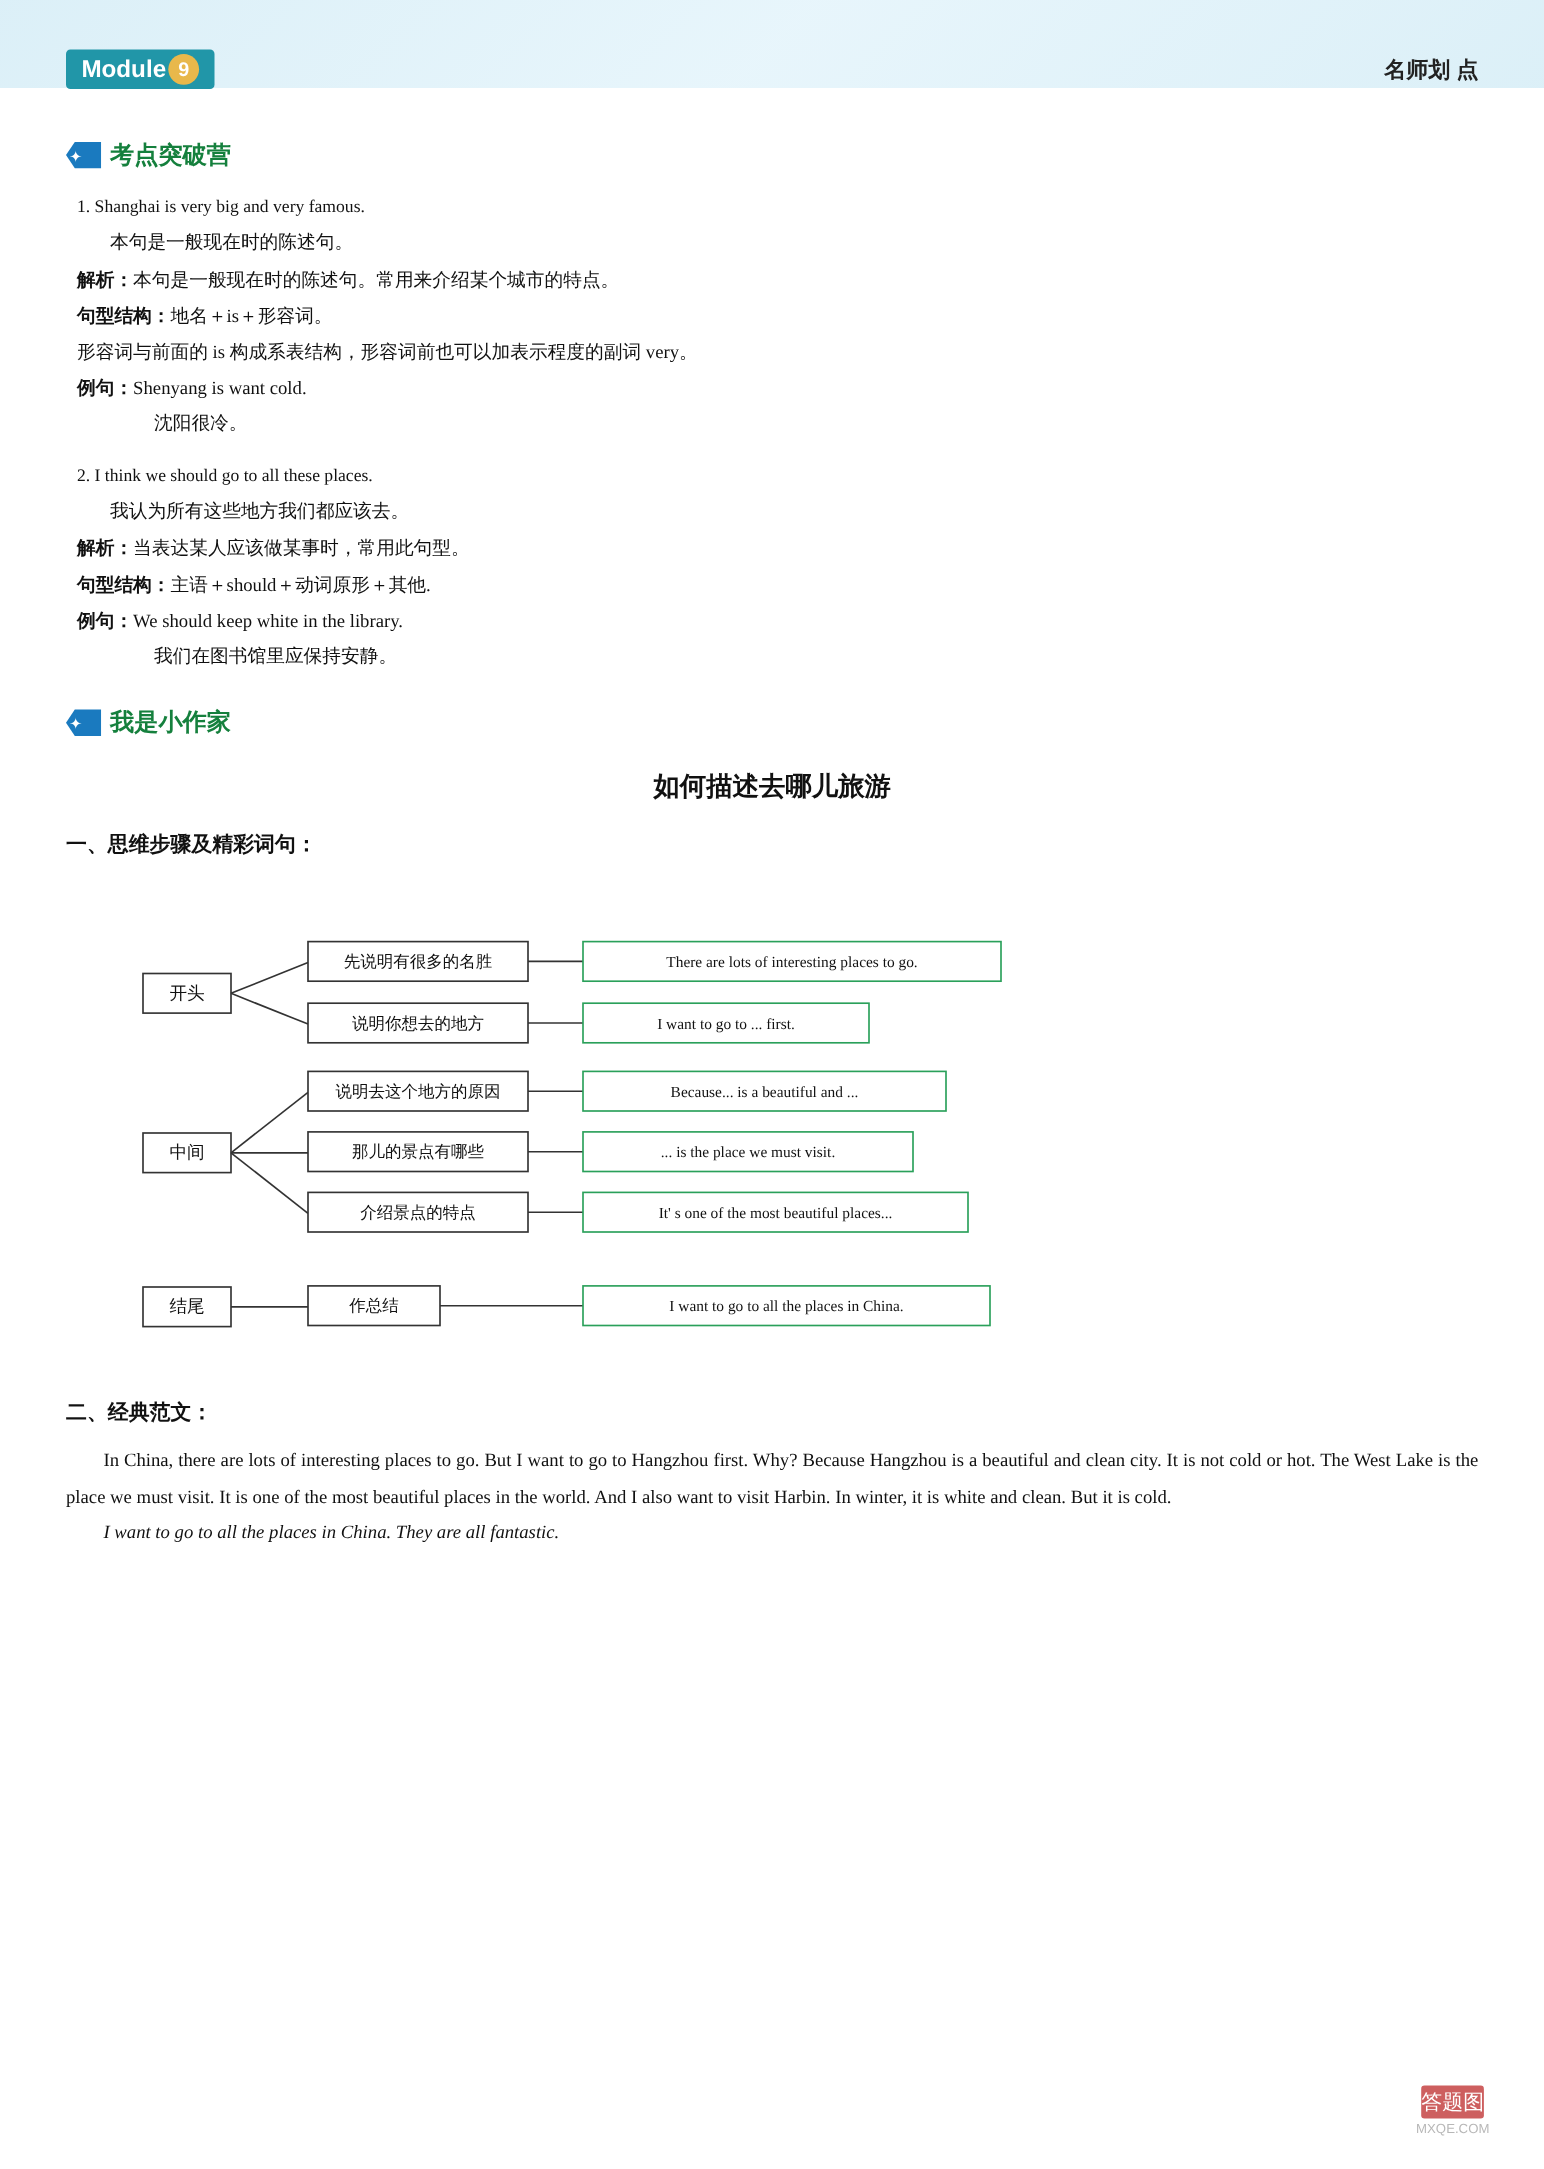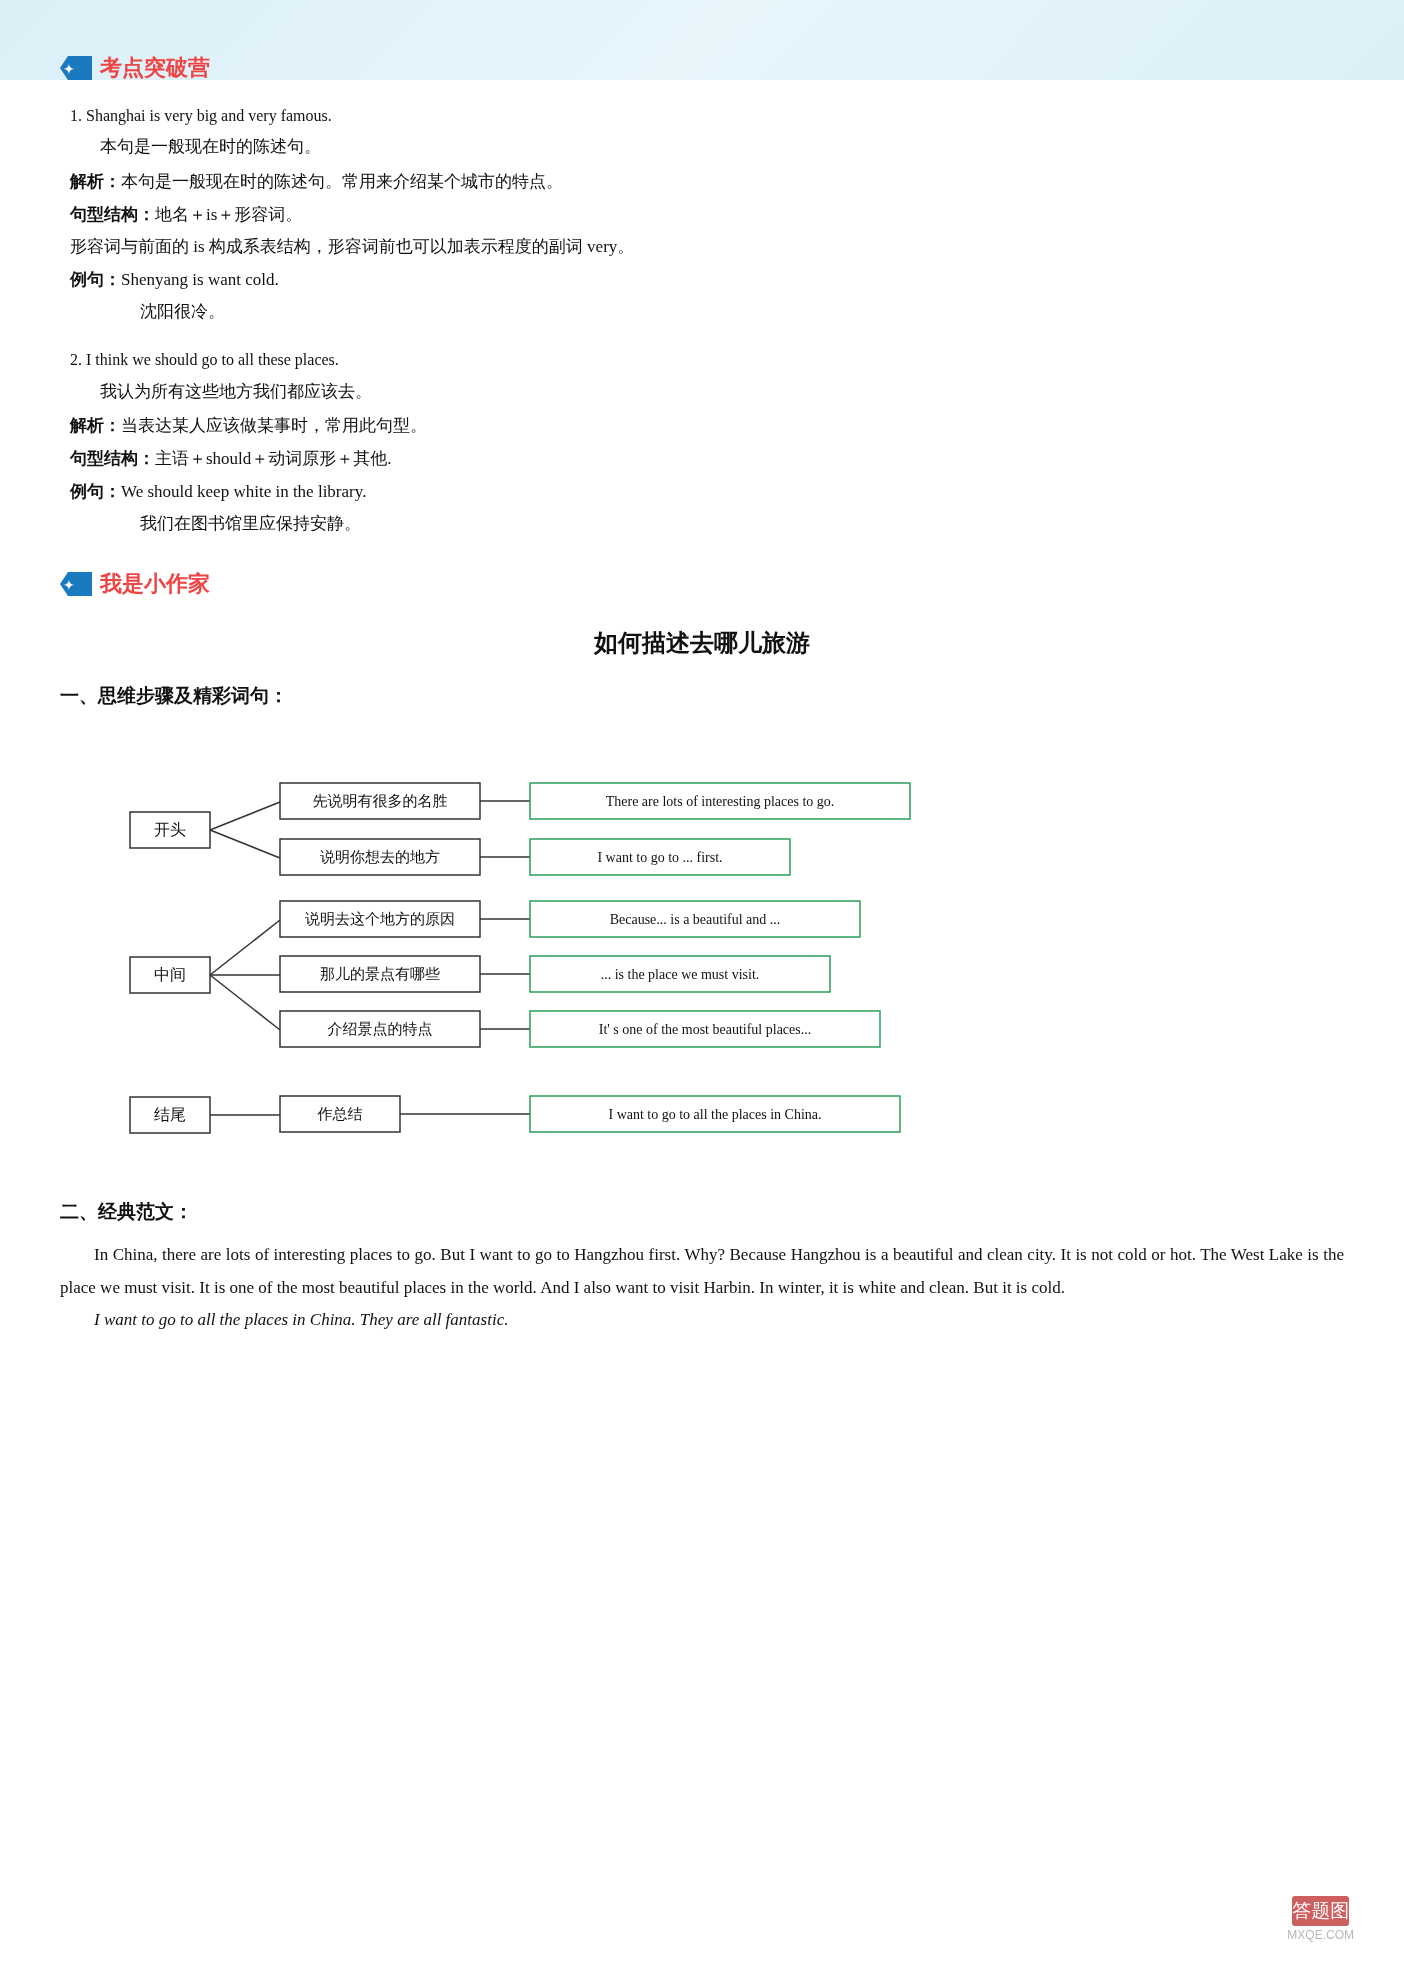--- a/index.html
+++ b/index.html
@@ -75,21 +75,21 @@
       gap: 8px;
     }
     .section-icon {
       width: 32px;
       height: 28px;
       display: inline-block;
     }
     .section-title-text {
       font-size: 22px;
       font-weight: bold;
-      color: #ef4444;
+      color: #15803d;
       font-family: "SimHei", "黑体", sans-serif;
     }
     
     .content {
       position: relative;
       z-index: 1;
       font-size: 17px;
       line-height: 1.8;
       color: #111;
     }
@@ -215,20 +215,27 @@
       font-family: Arial, sans-serif;
     }
   </style>
 </head>
 <body>
 
 <div class="page">
 
   <div class="bg-pattern"></div>
 
+  <div class="header">
+    <div class="module-badge">
+      <span>Module</span>
+      <span class="num">9</span>
+    </div>
+    <div class="header-right">名师划 点</div>
+  </div>
 
   <div class="content">
 
     <div class="section-title">
       <svg class="section-icon" viewBox="0 0 32 28">
         <polygon points="0,14 8,2 32,2 32,26 8,26" fill="#1a7abf"></polygon>
         <text x="3" y="20" fill="white" font-size="14" font-family="Arial">✦</text>
       </svg>
       <span class="section-title-text">考点突破营</span>
     </div>

